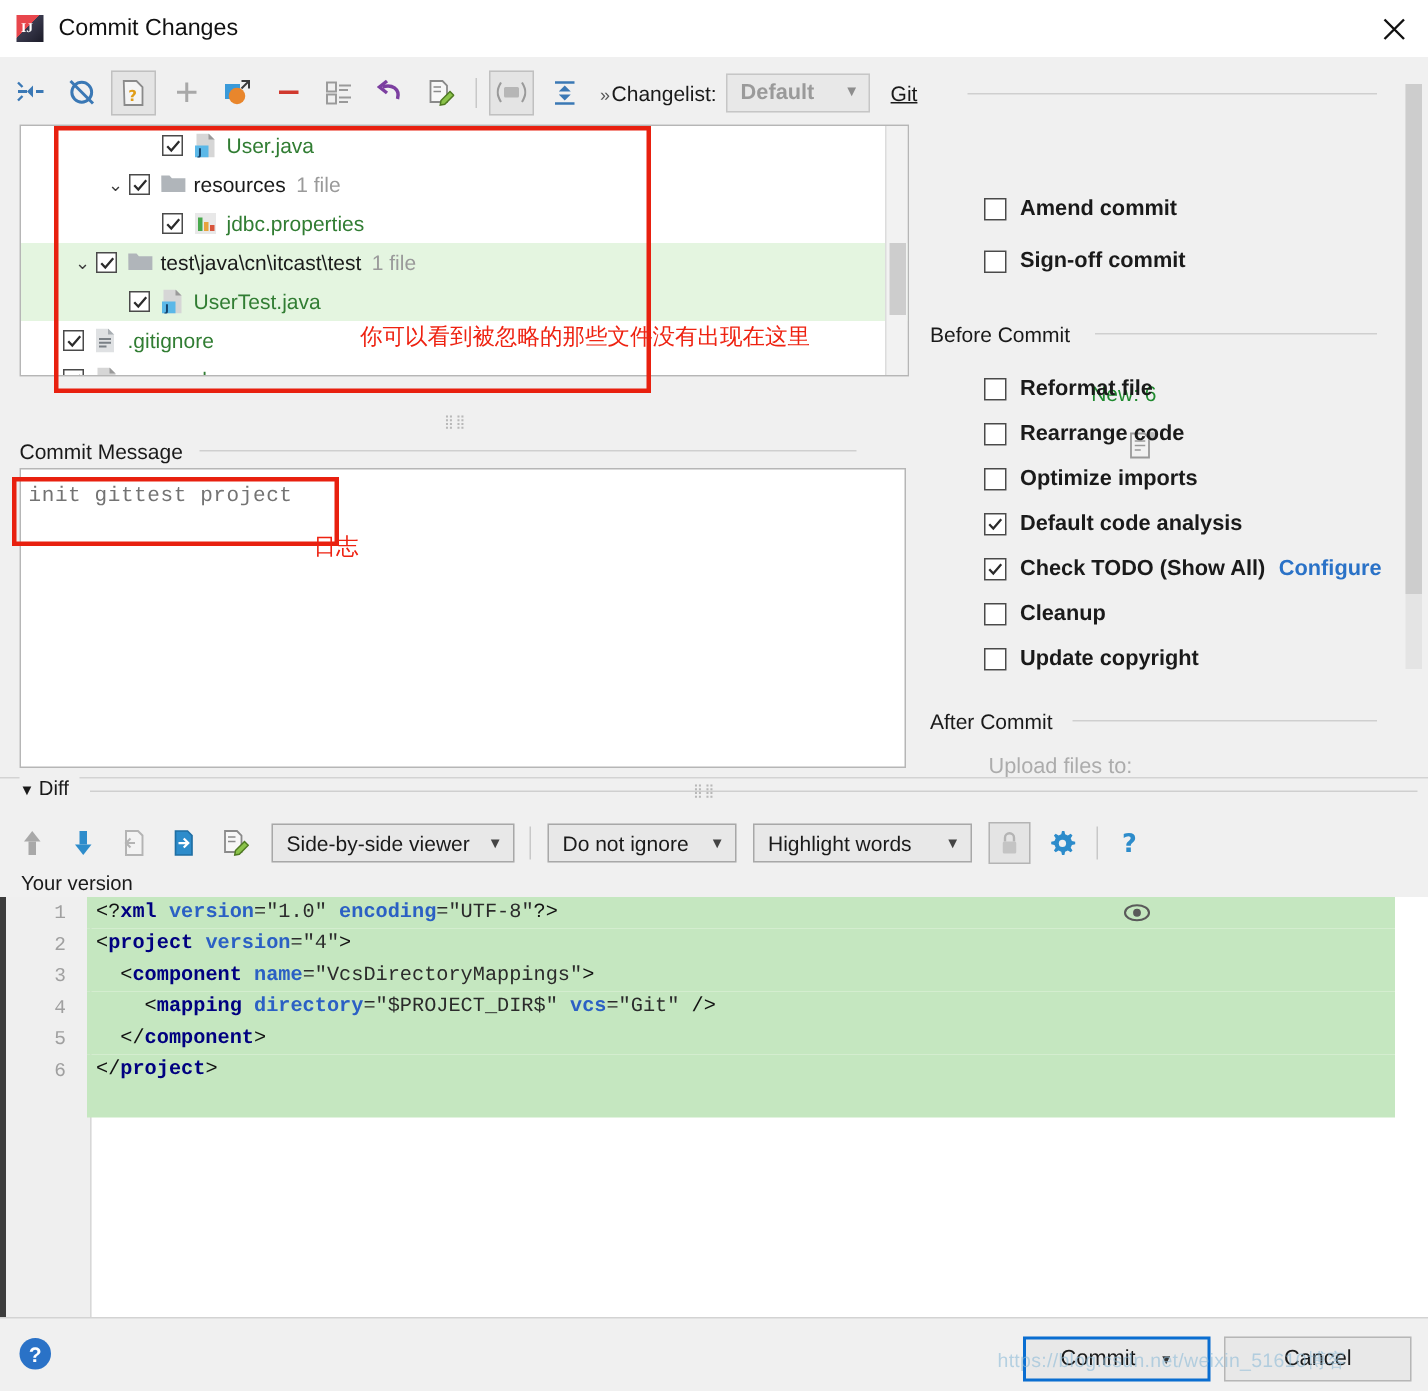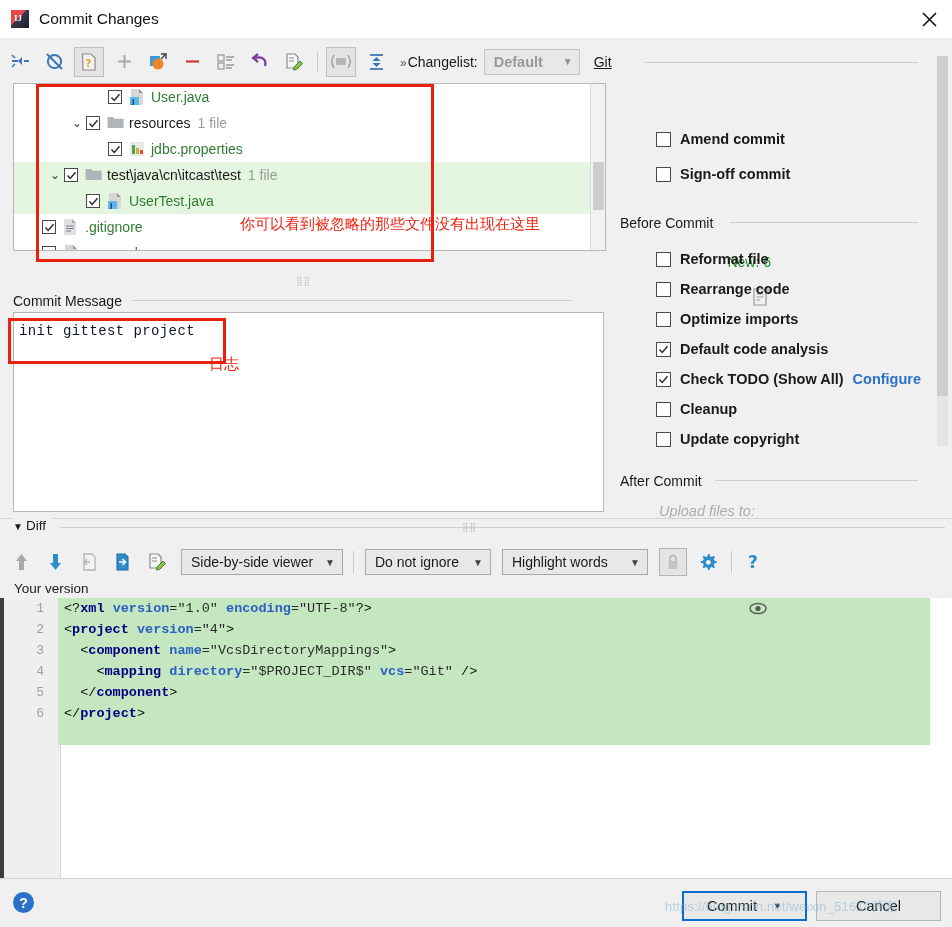--- a/index.html
+++ b/index.html
@@ -89,36 +89,36 @@
   .grip { position:absolute; color:#b8b8b8; font-size:9px; letter-spacing:1px; }
   .sect-title { position:absolute; font-size:14px; color:#1a1a1a; background:#f0f0f0;
       padding-right:6px; }
   .sect-rule { position:absolute; height:1px; background:#cfcfcf; }
   .cm-icon { position:absolute; right:13px; top:287px; width:20px; height:20px; }
   .cm-box {
     position:absolute; left:13px; top:312px; width:591px; height:200px;
     background:#ffffff; border:1px solid #b6b6b6; box-sizing:border-box;
   }
   .cm-text { position:absolute; left:19px; top:323px; font-family:"Liberation Mono", monospace;
-     font-size:14px; color:#0f172a; letter-spacing:0.4px; }
+     font-size:14px; color:#737373; letter-spacing:0.4px; }
 
   
   .right-panel { position:absolute; left:612px; top:48px; width:340px; height:470px; }
   .rp-scroll { position:absolute; right:4px; top:8px; width:11px; height:390px; background:#e4e4e4; }
   .rp-scroll .th { position:absolute; left:0; top:0; width:11px; height:340px; background:#cdcdcd; }
   .row-chk { position:absolute; display:flex; align-items:center; font-size:14.5px;font-weight:bold; }
   .row-chk .cbx { width:15px; height:15px; margin-right:9px; }
   .author-row { position:absolute; left:29px; top:44px; display:flex; align-items:center; }
   .author-lbl { font-size:14.5px; color:#1a1a1a; }
   .author-lbl u { text-decoration: underline; }
   .author-input { margin-left:10px; width:209px; height:27px; background:#fff;
      border:1px solid #b6b6b6; box-sizing:border-box; }
   .cfg-link { color:#2a72c7; font-size:14.5px; margin-left:9px; }
   .fade-text { position:absolute; left:56px; top:505px; font-size:14.5px;
-     color:#5a5a5a; opacity:0.45;font-style:italic; }
+     color:#5a5a5a; opacity:0.45; }
 
   .hsplit { position:absolute; left:0; top:518px; width:952px; height:1px; background:#d3d3d3; }
 
   
   .diff-hdr { position:absolute; left:13px; top:518px; font-size:13.5px; color:#1a1a1a;
      background:#f0f0f0; padding-right:7px; }
   .diff-hdr .tri { font-size:10px; margin-right:3px; }
   .diff-rule { position:absolute; left:60px; top:527px; width:885px; height:1px; background:#cfcfcf; }
 
   .diff-tb { position:absolute; left:0; top:545px; width:952px; height:34px; display:flex; align-items:center; }

